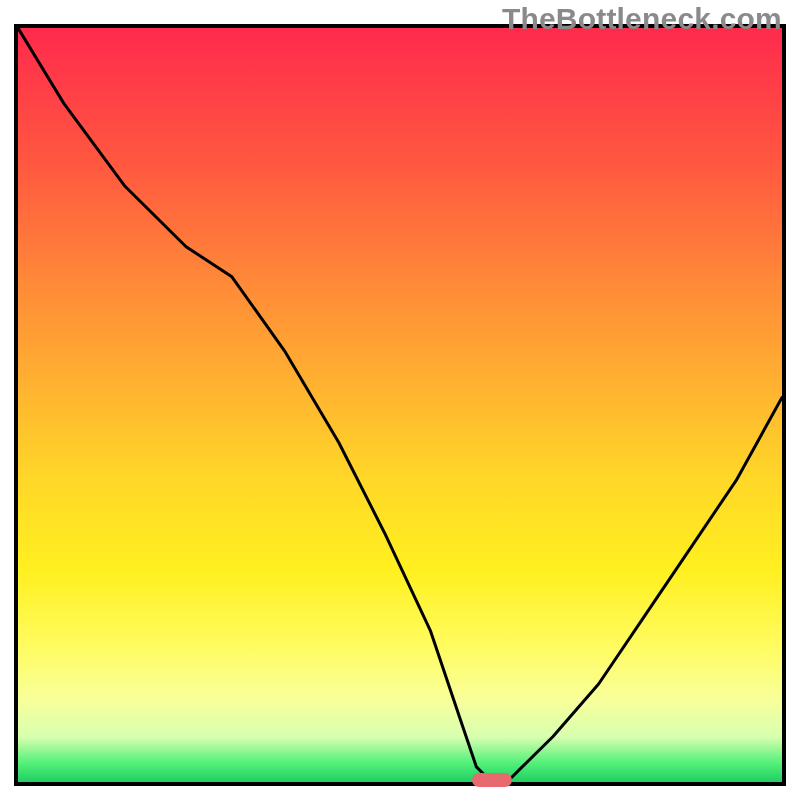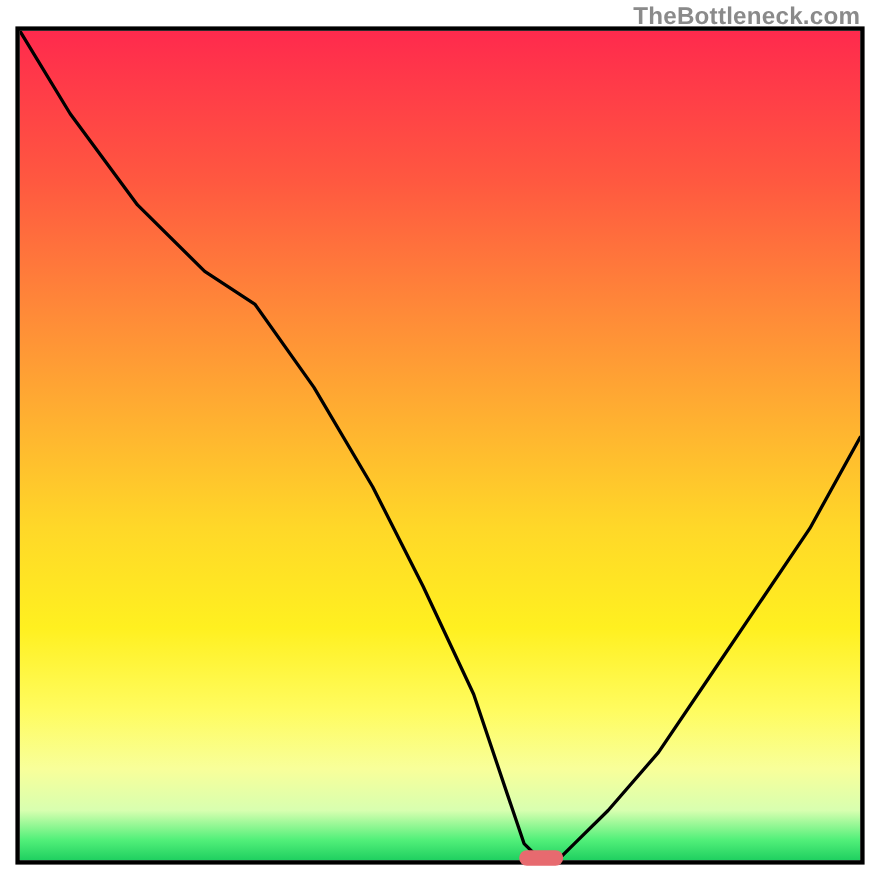--- a/index.html
+++ b/index.html
@@ -13,21 +13,21 @@
   }
   .container {
     position: relative;
     width: 800px;
     height: 800px;
   }
   .watermark {
     position: absolute;
     top: 2px;
     right: 18px;
-    font-size: 22px;
+    font-size: 30px;
     font-weight: bold;
     color: #8a8a8a;
     letter-spacing: 0.2px;
     z-index: 20;
   }
   .plot-frame {
     position: absolute;
     left: 14px;
     top: 24px;
     width: 772px;

